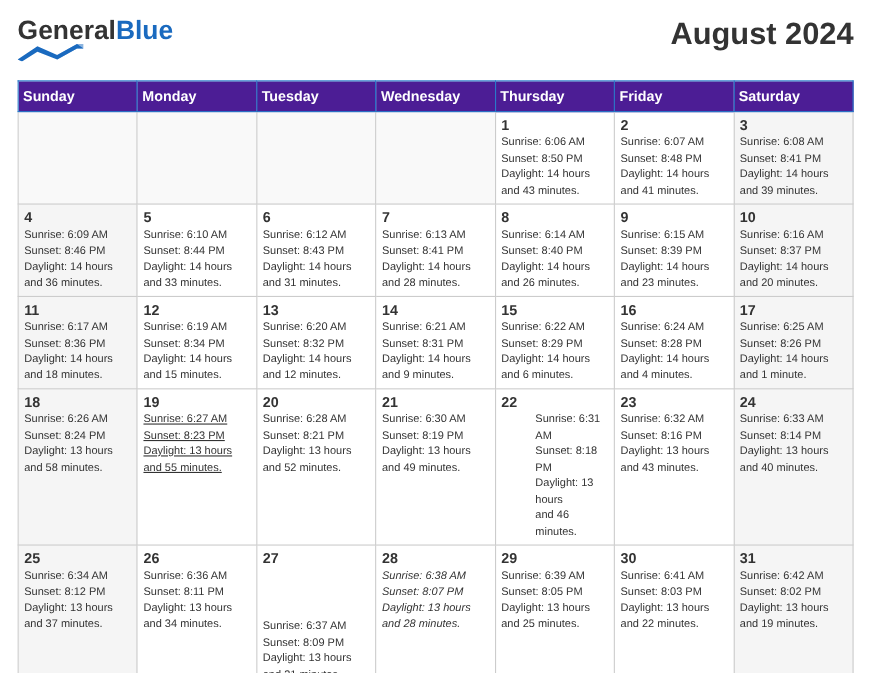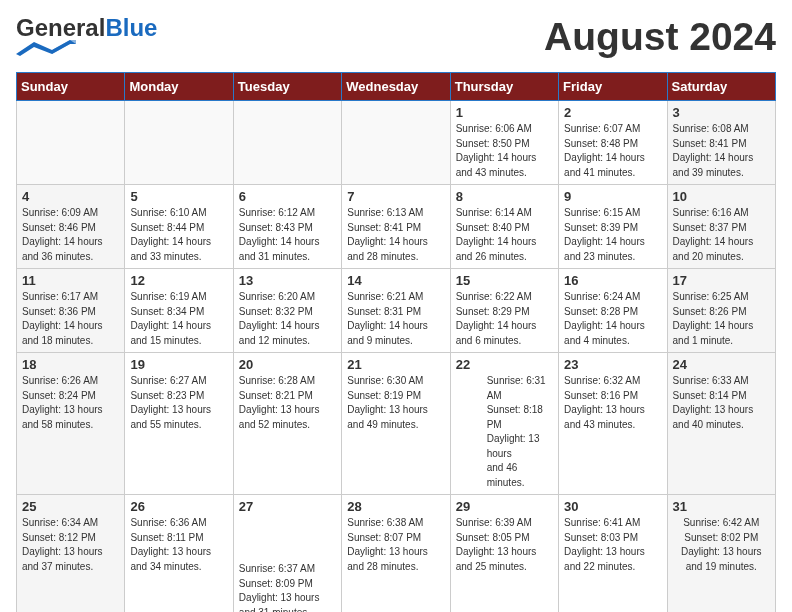--- a/index.html
+++ b/index.html
@@ -13,35 +13,35 @@
     .header {
       display: flex;
       justify-content: space-between;
       align-items: flex-start;
       margin-bottom: 12px;
     }
     .title-block {
       text-align: right;
     }
     .month-title {
-      font-size: 39px;
+      font-size: 28px;
       font-weight: bold;
       color: #333;
       line-height: 1.1;
     }
     .location {
       font-size: 16px;
       color: #555;
     }
     .calendar {
       width: 100%;
       border-collapse: collapse;
     }
     .calendar th {
-      background-color: #7f1d1d;
+      background-color: #4c1d95;
       color: #fff;
       font-size: 13px;
       font-weight: bold;
       padding: 6px 4px;
       text-align: left;
       border: 1px solid #2979c9;
     }
     .calendar td {
       border: 1px solid #ccc;
       vertical-align: top;
@@ -251,21 +251,21 @@
       <tr>
         <td class="weekend">
           <div class="day-num">18</div>
           <div class="day-detail" style="white-space: pre-line;">Sunrise: 6:26 AM
 Sunset: 8:24 PM
 Daylight: 13 hours
 and 58 minutes.</div>
         </td>
         <td>
           <div class="day-num">19</div>
-          <div class="day-detail" style="white-space: pre-line;">Sunrise: 6:27 AM
+          <div class="day-detail" style="white-space: pre-line; text-decoration: underline;">Sunrise: 6:27 AM
 Sunset: 8:23 PM
 Daylight: 13 hours
 and 55 minutes.</div>
         </td>
         <td>
           <div class="day-num">20</div>
           <div class="day-detail" style="white-space: pre-line;">Sunrise: 6:28 AM
 Sunset: 8:21 PM
 Daylight: 13 hours
 and 52 minutes.</div>
@@ -316,42 +316,42 @@
         </td>
         <td>
           <div class="day-num">27</div>
           <div class="day-detail" style="white-space: pre-line; margin-top: 48px;">Sunrise: 6:37 AM
 Sunset: 8:09 PM
 Daylight: 13 hours
 and 31 minutes.</div>
         </td>
         <td>
           <div class="day-num">28</div>
-          <div class="day-detail" style="white-space: pre-line;">Sunrise: 6:38 AM
+          <div class="day-detail" style="white-space: pre-line; font-style: italic;">Sunrise: 6:38 AM
 Sunset: 8:07 PM
 Daylight: 13 hours
 and 28 minutes.</div>
         </td>
         <td>
           <div class="day-num">29</div>
           <div class="day-detail" style="white-space: pre-line;">Sunrise: 6:39 AM
 Sunset: 8:05 PM
 Daylight: 13 hours
 and 25 minutes.</div>
         </td>
         <td>
           <div class="day-num">30</div>
           <div class="day-detail" style="white-space: pre-line;">Sunrise: 6:41 AM
 Sunset: 8:03 PM
 Daylight: 13 hours
 and 22 minutes.</div>
         </td>
         <td class="weekend">
           <div class="day-num">31</div>
-          <div class="day-detail" style="white-space: pre-line; text-align: center;">Sunrise: 6:42 AM
+          <div class="day-detail" style="white-space: pre-line;">Sunrise: 6:42 AM
 Sunset: 8:02 PM
 Daylight: 13 hours
 and 19 minutes.</div>
         </td>
       </tr>
     </tbody>
 </table>
 
 <div class="footer-note">
   <span>Daylight hours</span>

